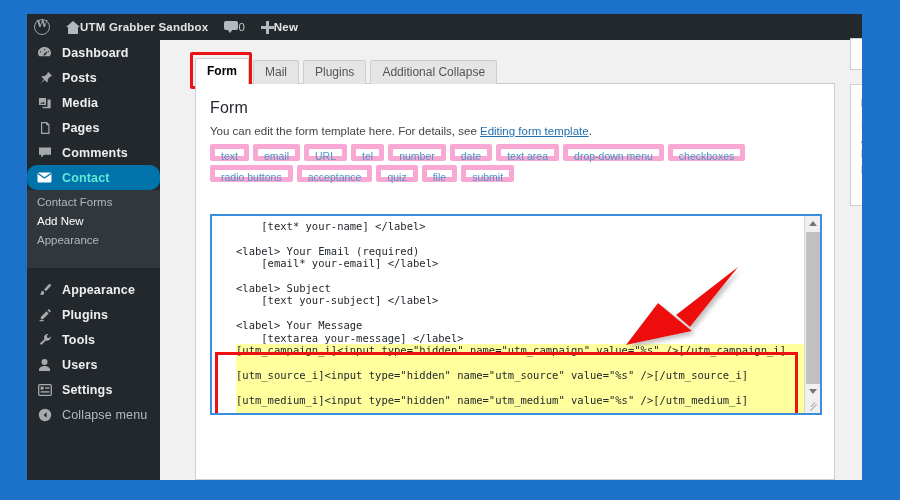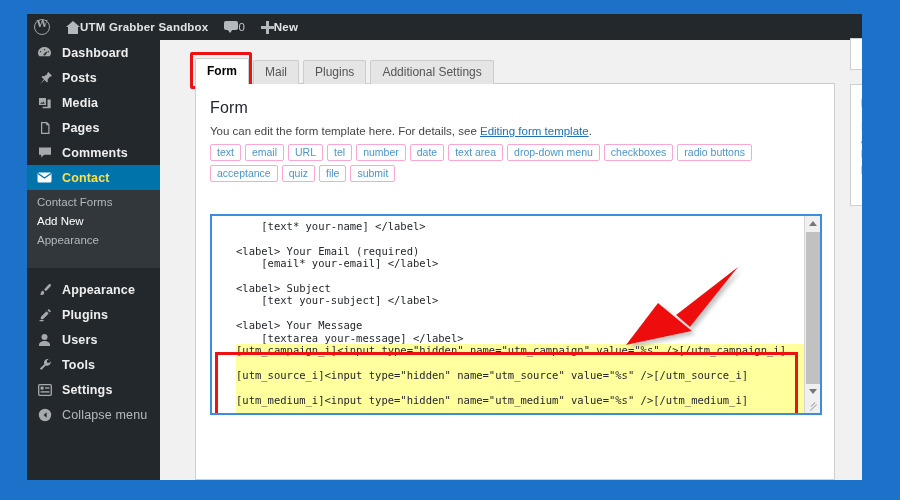--- a/index.html
+++ b/index.html
@@ -81,21 +81,21 @@
     color: #eeeeee; font-size: 12.5px; font-weight: bold;
     letter-spacing: .15px;
   }
   .menu-row .m-ico {
     width: 17px; height: 15px; flex: none;
     display: flex; align-items: center; justify-content: center;
     color: #a7aaad;
   }
   .menu-row svg { display: block; }
   .menu-row.active {
-    background: #0073aa; color: #fde047; position: relative;
+    background: #0073aa; color: #5eead4; position: relative; border-radius: 10px;
   }
   .menu-row.active .m-ico { color: #fff; }
   .menu-row.active::after {
     content: ""; position: absolute; right: -8px; top: 6px;
     border-top: 7px solid transparent; border-bottom: 7px solid transparent;
     border-left: 8px solid #f6f7f7;
   }
   .menu-gap { height: 9px; }
   #submenu { background: #32373c; padding: 3px 0 18px 0; }
   .sub-row {
@@ -154,21 +154,21 @@
     margin: 8px 16px 0 14px; font-size: 11.5px; color: #444;
   }
   #panel-desc a { color: #2271b1; text-decoration: underline; }
 
   
   #tagrow { margin: 7px 0 0 14px; width: 612px; }
   .tagbtn {
     display: inline-block; margin: 0 4px 4px 0;
     height: 17px; line-height: 15px; padding: 0 6px;
     font-size: 10.5px; color: #4f94c4;
-    background: #fff; border: 1px solid #f9a8d4; border-radius: 2px;
+    background: #fff; border: 5px solid #f9a8d4; border-radius: 2px;
     vertical-align: top;
   }
 
   
   #editor {
     position: absolute; left: 14px; top: 130px;
     width: 612px; height: 201px;
     border: 2px solid #3b8ddd; background: #fff;
     overflow: hidden;
   }
@@ -343,35 +343,35 @@
       <span class="m-ico">
         <svg width="14" height="14" viewBox="0 0 14 14">
             <path fill="currentColor" d="M10.8 1 9.5 2.3 11.7 4.5 13 3.2 10.8 1zM8.5 3.3 2.8 9v2.2H5l5.7-5.7-2.2-2.2zM1.6 12.1h4v1.1h-4z"></path>
           </svg>
       </span>
       <span>Plugins</span>
     </div>
 
     <div class="menu-row">
       <span class="m-ico">
+        <svg width="14" height="14" viewBox="0 0 14 14">
+            <path fill="currentColor" d="M12.8 3.2a3.8 3.8 0 0 1-5.1 4.3L3.4 12 1.9 10.5l4.4-4.3A3.8 3.8 0 0 1 10.6 1L8.8 2.8l.4 1.9 1.9.4 1.7-1.9z"></path>
+          </svg>
+      </span>
+      <span>Tools</span>
+    </div>
+
+    <div class="menu-row">
+      <span class="m-ico">
         <svg width="13" height="14" viewBox="0 0 13 14">
             <circle cx="6.5" cy="4" r="3" fill="currentColor"></circle>
             <path fill="currentColor" d="M6.5 8C3.5 8 1 9.7 1 11.8V13h11v-1.2C12 9.7 9.5 8 6.5 8z"></path>
           </svg>
       </span>
       <span>Users</span>
-    </div>
-
-    <div class="menu-row">
-      <span class="m-ico">
-        <svg width="14" height="14" viewBox="0 0 14 14">
-            <path fill="currentColor" d="M12.8 3.2a3.8 3.8 0 0 1-5.1 4.3L3.4 12 1.9 10.5l4.4-4.3A3.8 3.8 0 0 1 10.6 1L8.8 2.8l.4 1.9 1.9.4 1.7-1.9z"></path>
-          </svg>
-      </span>
-      <span>Tools</span>
     </div>
 
     <div class="menu-row">
       <span class="m-ico">
         <svg width="14" height="12" viewBox="0 0 14 12">
             <rect x="0.7" y="0.7" width="12.6" height="10.6" rx="1" stroke="currentColor" stroke-width="1.3" fill="none"></rect>
             <rect x="2.6" y="2.6" width="3" height="3" fill="currentColor"></rect>
             <rect x="7" y="3.3" width="4.5" height="1.4" fill="currentColor"></rect>
             <rect x="2.6" y="7.2" width="8.9" height="1.4" fill="currentColor"></rect>
           </svg>
@@ -391,21 +391,21 @@
   </div>
 
   <div id="content">
 
     <div id="tab-rule"></div>
 
     <div id="tabs">
       <div class="tab sel">Form</div>
       <div class="tab">Mail</div>
       <div class="tab">Plugins</div>
-      <div class="tab">Additional Settings</div>
+      <div class="tab">Additional Collapse</div>
     </div>
     <div id="tab-highlight"></div>
 
     <div id="panel">
       <h2 id="panel-h">Form</h2>
       <p id="panel-desc"><span>You can edit the form template here. For details, see </span><a href="#">Editing form template</a><span>.</span></p>
 
       <div id="tagrow">
         <span class="tagbtn">text</span><span class="tagbtn">email</span><span class="tagbtn">URL</span><span class="tagbtn">tel</span><span class="tagbtn">number</span><span class="tagbtn">date</span><span class="tagbtn">text area</span><span class="tagbtn">drop-down menu</span><span class="tagbtn">checkboxes</span><span class="tagbtn">radio buttons</span><span class="tagbtn">acceptance</span><span class="tagbtn">quiz</span><span class="tagbtn">file</span><span class="tagbtn">submit</span>
       </div>

